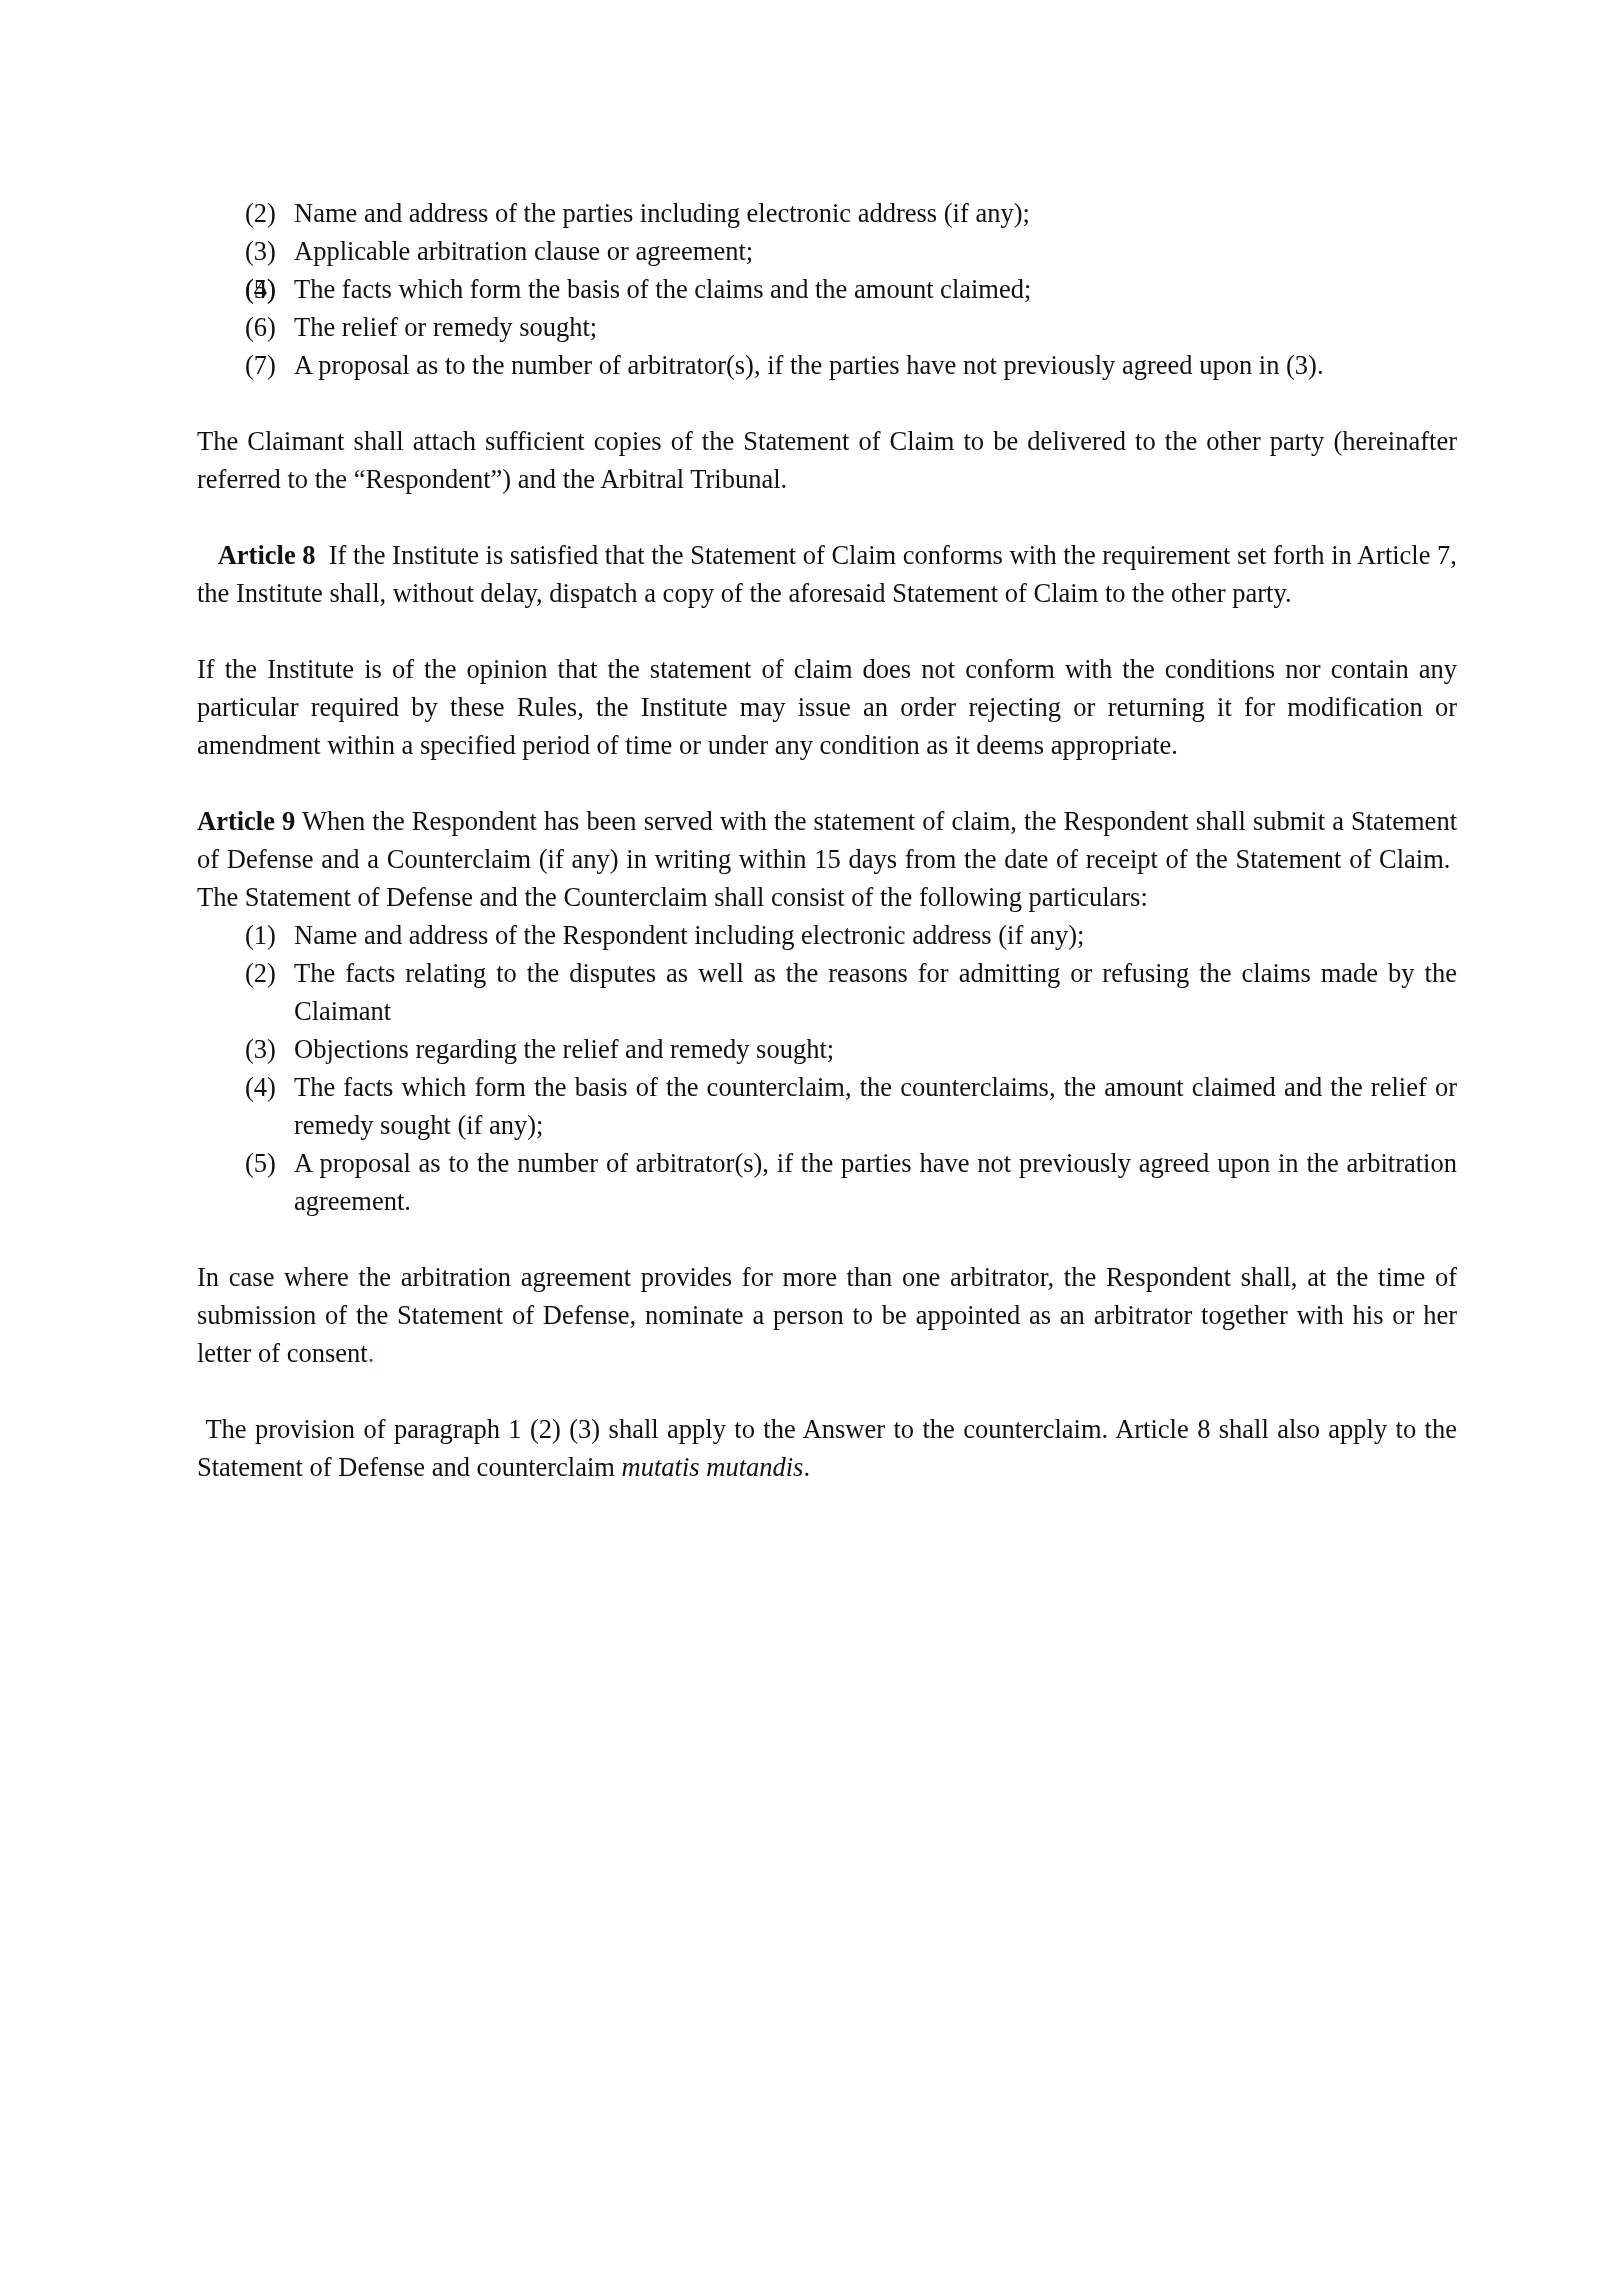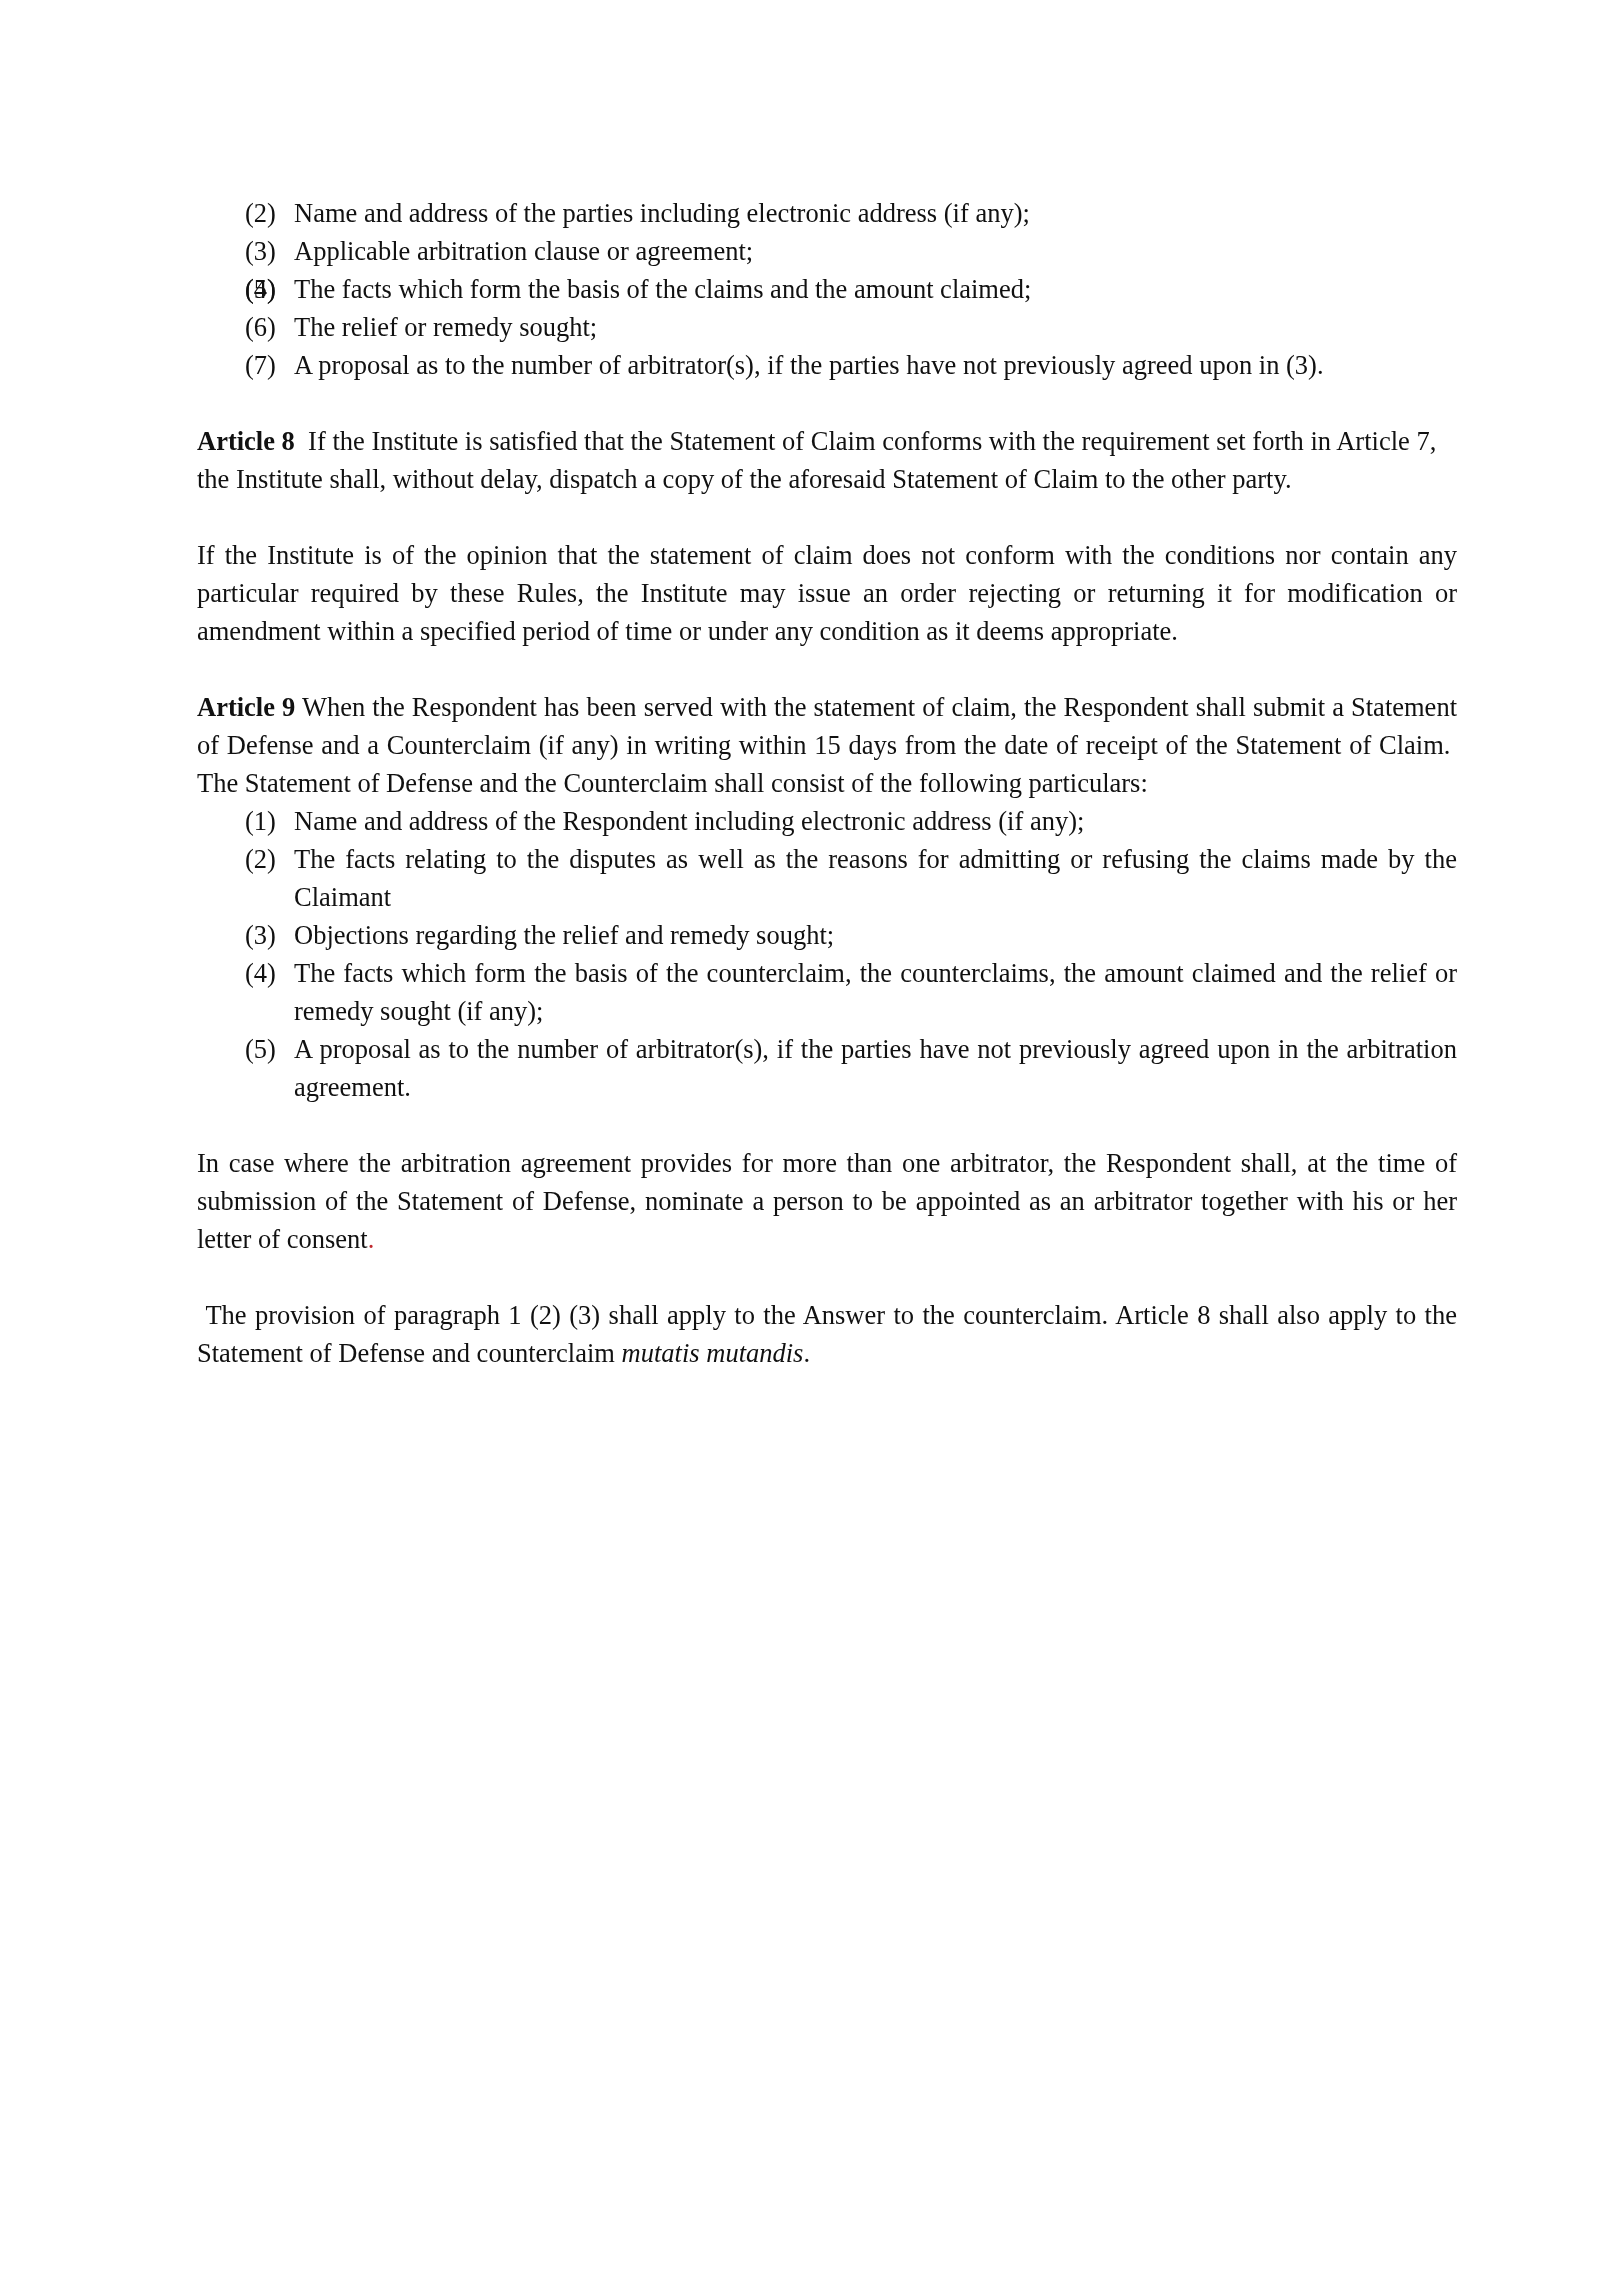--- a/index.html
+++ b/index.html
@@ -3,21 +3,21 @@
 <meta charset="utf-8">
 <style>
   html, body { margin: 0; padding: 0; background: #ffffff; }
   body { width: 1621px; height: 2293px; position: relative; overflow: hidden; }
   .page {
     position: absolute; left: 197px; top: 194px; width: 1260px;
     font-family: "Liberation Serif", "DejaVu Serif", serif;
     font-size: 26.5px; line-height: 38px; color: #111111;
   }
   .para { margin: 0 0 38px 0; text-align: justify; text-align-last: left; }
-  .para.ragged { text-align: left; }
+  .para.ragged { text-align: right; }
   .list { margin: 0; padding: 0; list-style: none; }
   .list.tail { margin-bottom: 38px; }
   .li { position: relative; padding-left: 97px; text-align: justify; text-align-last: left; }
   .li .num { position: absolute; left: 48px; top: 0; }
   .bold { font-weight: bold; }
   .ital { font-style: italic; font-family: Liberation Serif, serif; }
   .red { color: #c0282d; }
 </style>
 </head>
 <body>
@@ -27,20 +27,21 @@
   <ol class="list tail">
     <li class="li"><span class="num">(2)</span><span>Name and address of the parties including electronic address (if any);</span></li>
     <li class="li"><span class="num">(3)</span><span>Applicable arbitration clause or agreement;</span></li>
     <li class="li"><span class="num">(4)</span></li>
     <li class="li"><span class="num">(5)</span><span>The facts which form the basis of the claims and the amount claimed;</span></li>
     <li class="li"><span class="num">(6)</span><span>The relief or remedy sought;</span></li>
     <li class="li"><span class="num">(7)</span><span>A proposal as to the number of arbitrator(s), if the parties have not previously agreed upon in (3).</span></li>
   </ol>
 
 
+  <p class="para">The Claimant shall attach sufficient copies of the Statement of Claim to be delivered to the other party (hereinafter referred to the “Respondent”) and the Arbitral Tribunal.</p>
 
   <p class="para ragged"><span class="bold">Article 8</span><span>&nbsp; If the Institute is satisfied that the Statement of Claim conforms with the requirement set forth in Article 7, the Institute shall, without delay, dispatch a copy of the aforesaid Statement of Claim to the other party.</span></p>
 
   <p class="para">If the Institute is of the opinion that the statement of claim does not conform with the conditions nor contain any particular required by these Rules, the Institute may issue an order rejecting or returning it for modification or amendment within a specified period of time or under any condition as it deems appropriate.</p>
 
   <p class="para" style="margin-bottom:0"><span class="bold">Article 9</span><span> When the Respondent has been served with the statement of claim, the Respondent shall submit a Statement of Defense and a Counterclaim (if any) in writing within 15 days from the date of receipt of the Statement of Claim.&nbsp; The Statement of Defense and the Counterclaim shall consist of the following particulars:</span></p>
 
   <ol class="list tail">
     <li class="li"><span class="num">(1)</span><span>Name and address of the Respondent including electronic address (if any);</span></li>
     <li class="li"><span class="num">(2)</span><span>The facts relating to the disputes as well as the reasons for admitting or refusing the claims made by the Claimant</span></li>

